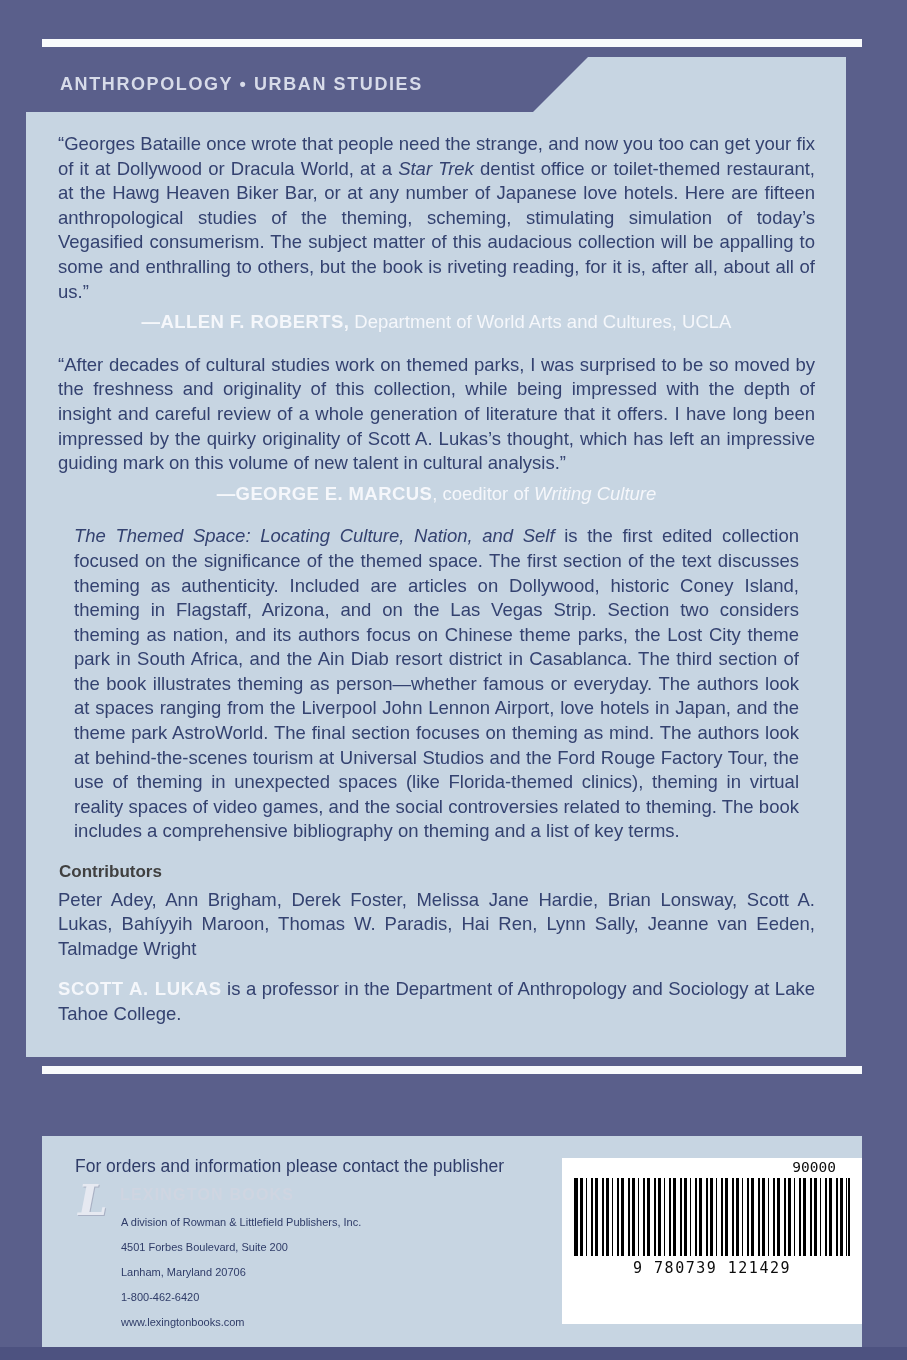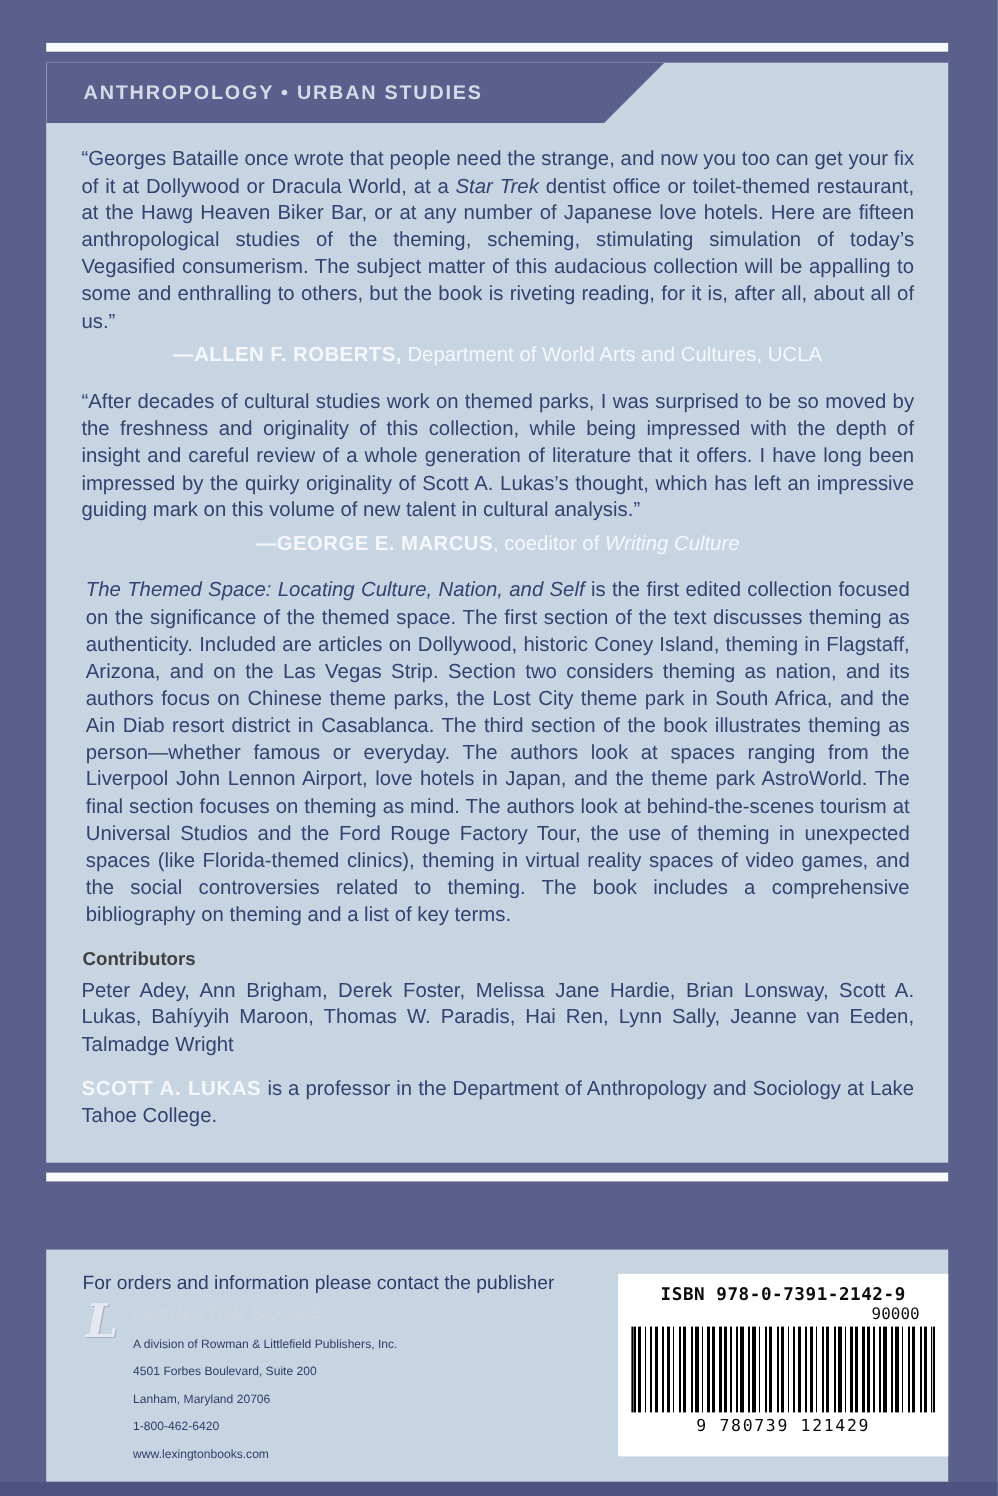--- a/index.html
+++ b/index.html
@@ -12,21 +12,21 @@
     overflow: hidden;
   }
   .rule {
     position: absolute; left: 42px; width: 820px; height: 8px;
     background: #f8fafc;
   }
   .rule.top { top: 39px; }
   .rule.bottom { top: 1066px; }
 
   .main-panel {
-    position: absolute; left: 42px; top: 57px;
+    position: absolute; left: 26px; top: 57px;
     width: 820px; height: 1000px;
     background: #c7d5e2;
     overflow: hidden;
   }
   .category-band {
     position: absolute; top: 0; left: 0;
     width: 562px; height: 55px;
     background: #5a5f8b;
     clip-path: polygon(0 0, 100% 0, calc(100% - 55px) 100%, 0 100%);
     display: flex; align-items: center;
@@ -41,21 +41,21 @@
     padding: 75px 31px 0 32px;
     color: #344270;
     font-size: 18.5px; line-height: 24.6px;
   }
   .quote { margin: 0 0 6px; text-align: justify; }
   .attribution {
     margin: 0 0 18px; text-align: center;
     color: #f5f7fb;
   }
   .attribution b { letter-spacing: 0.4px; }
-  .description { margin: 0 4px 16px; text-align: justify; }
+  .description { margin: 0 16px 16px; text-align: justify; }
   .contrib-heading {
     margin: 2px 1px 3px;
     color: #404040; font-weight: bold; font-size: 17px;
   }
   .contrib-names { margin: 0 0 16px; text-align: justify; }
   .bio { margin: 0; text-align: justify; }
   .bio b { color: #f5f7fb; letter-spacing: 0.6px; }
 
   .publisher-panel {
     position: absolute; left: 42px; top: 1136px;
@@ -166,21 +166,20 @@
 
     <div class="pub-lines">
       <p>A division of Rowman &amp; Littlefield Publishers, Inc.</p>
       <p>4501 Forbes Boulevard, Suite 200</p>
       <p>Lanham, Maryland 20706</p>
       <p>1-800-462-6420</p>
       <p>www.lexingtonbooks.com</p>
     </div>
 
     <div class="barcode-box">
-      <p class="isbn-label">ISBN 978-0-7391-2142-9</p>
       <p class="price-code">90000</p>
       <div class="barcode-bars"></div>
       <p class="barcode-digits">9 780739 121429</p>
     </div>
 
   </section>
 
   <div class="bottom-strip"></div>
 
 </div>

